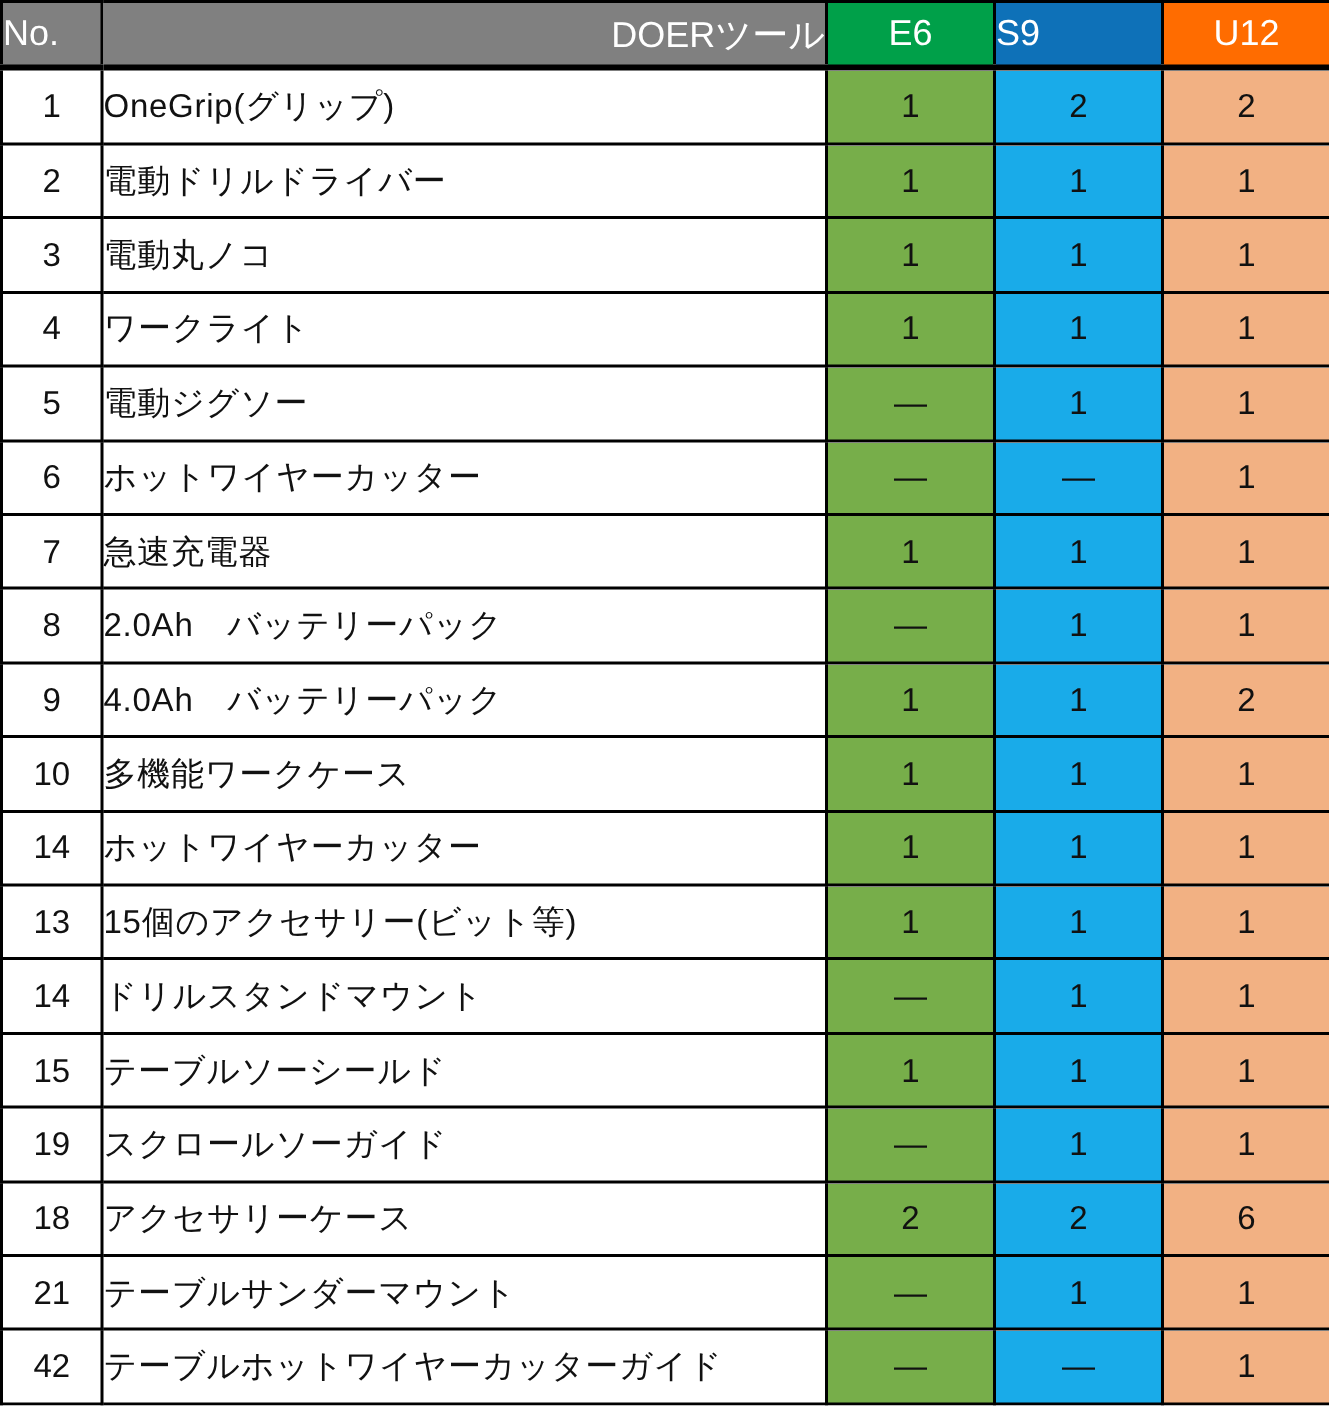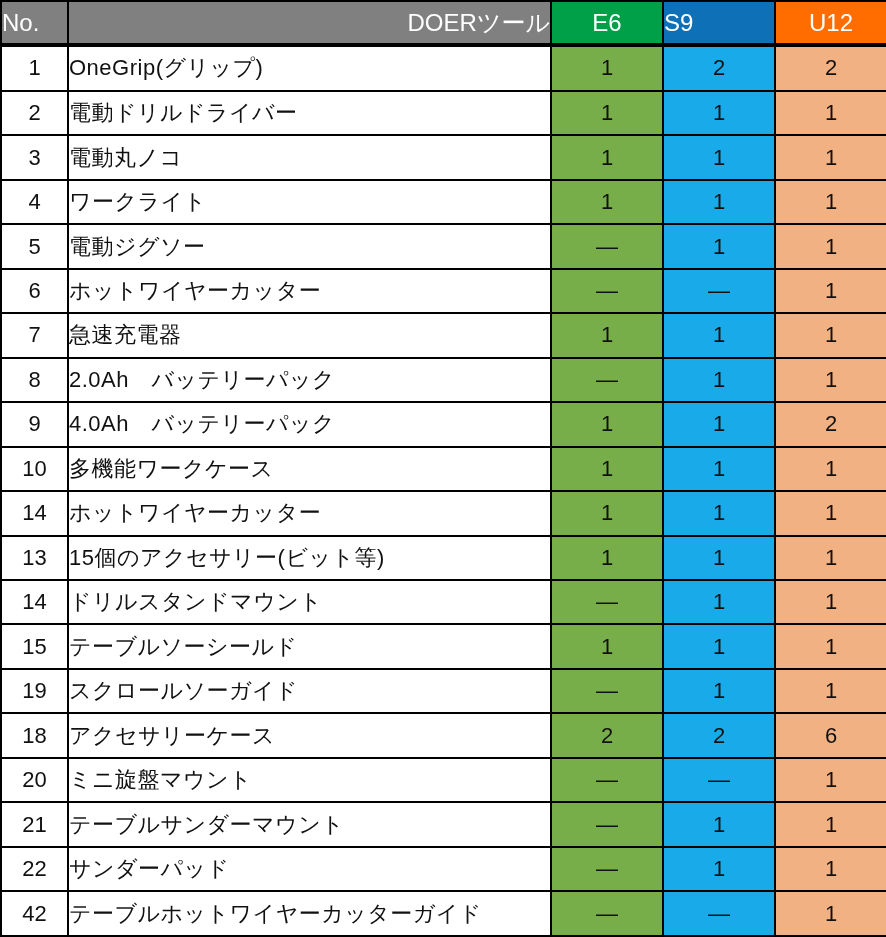--- a/index.html
+++ b/index.html
@@ -207,43 +207,29 @@
   </tr>
 
   <tr>
     <td class="c-no">18</td>
     <td class="c-tool">アクセサリーケース</td>
     <td class="c-e6">2</td>
     <td class="c-s9">2</td>
     <td class="c-u12">6</td>
   </tr>
 
-  <tr>
-    <td class="c-no">20</td>
-    <td class="c-tool">ミニ旋盤マウント</td>
-    <td class="c-e6">—</td>
-    <td class="c-s9">—</td>
-    <td class="c-u12">1</td>
-  </tr>
 
   <tr>
     <td class="c-no">21</td>
     <td class="c-tool">テーブルサンダーマウント</td>
     <td class="c-e6">—</td>
     <td class="c-s9">1</td>
     <td class="c-u12">1</td>
   </tr>
 
-  <tr>
-    <td class="c-no">22</td>
-    <td class="c-tool">サンダーパッド</td>
-    <td class="c-e6">—</td>
-    <td class="c-s9">1</td>
-    <td class="c-u12">1</td>
-  </tr>
 
   <tr>
     <td class="c-no">42</td>
     <td class="c-tool">テーブルホットワイヤーカッターガイド</td>
     <td class="c-e6">—</td>
     <td class="c-s9">—</td>
     <td class="c-u12">1</td>
   </tr>
 </tbody>
 </table>

